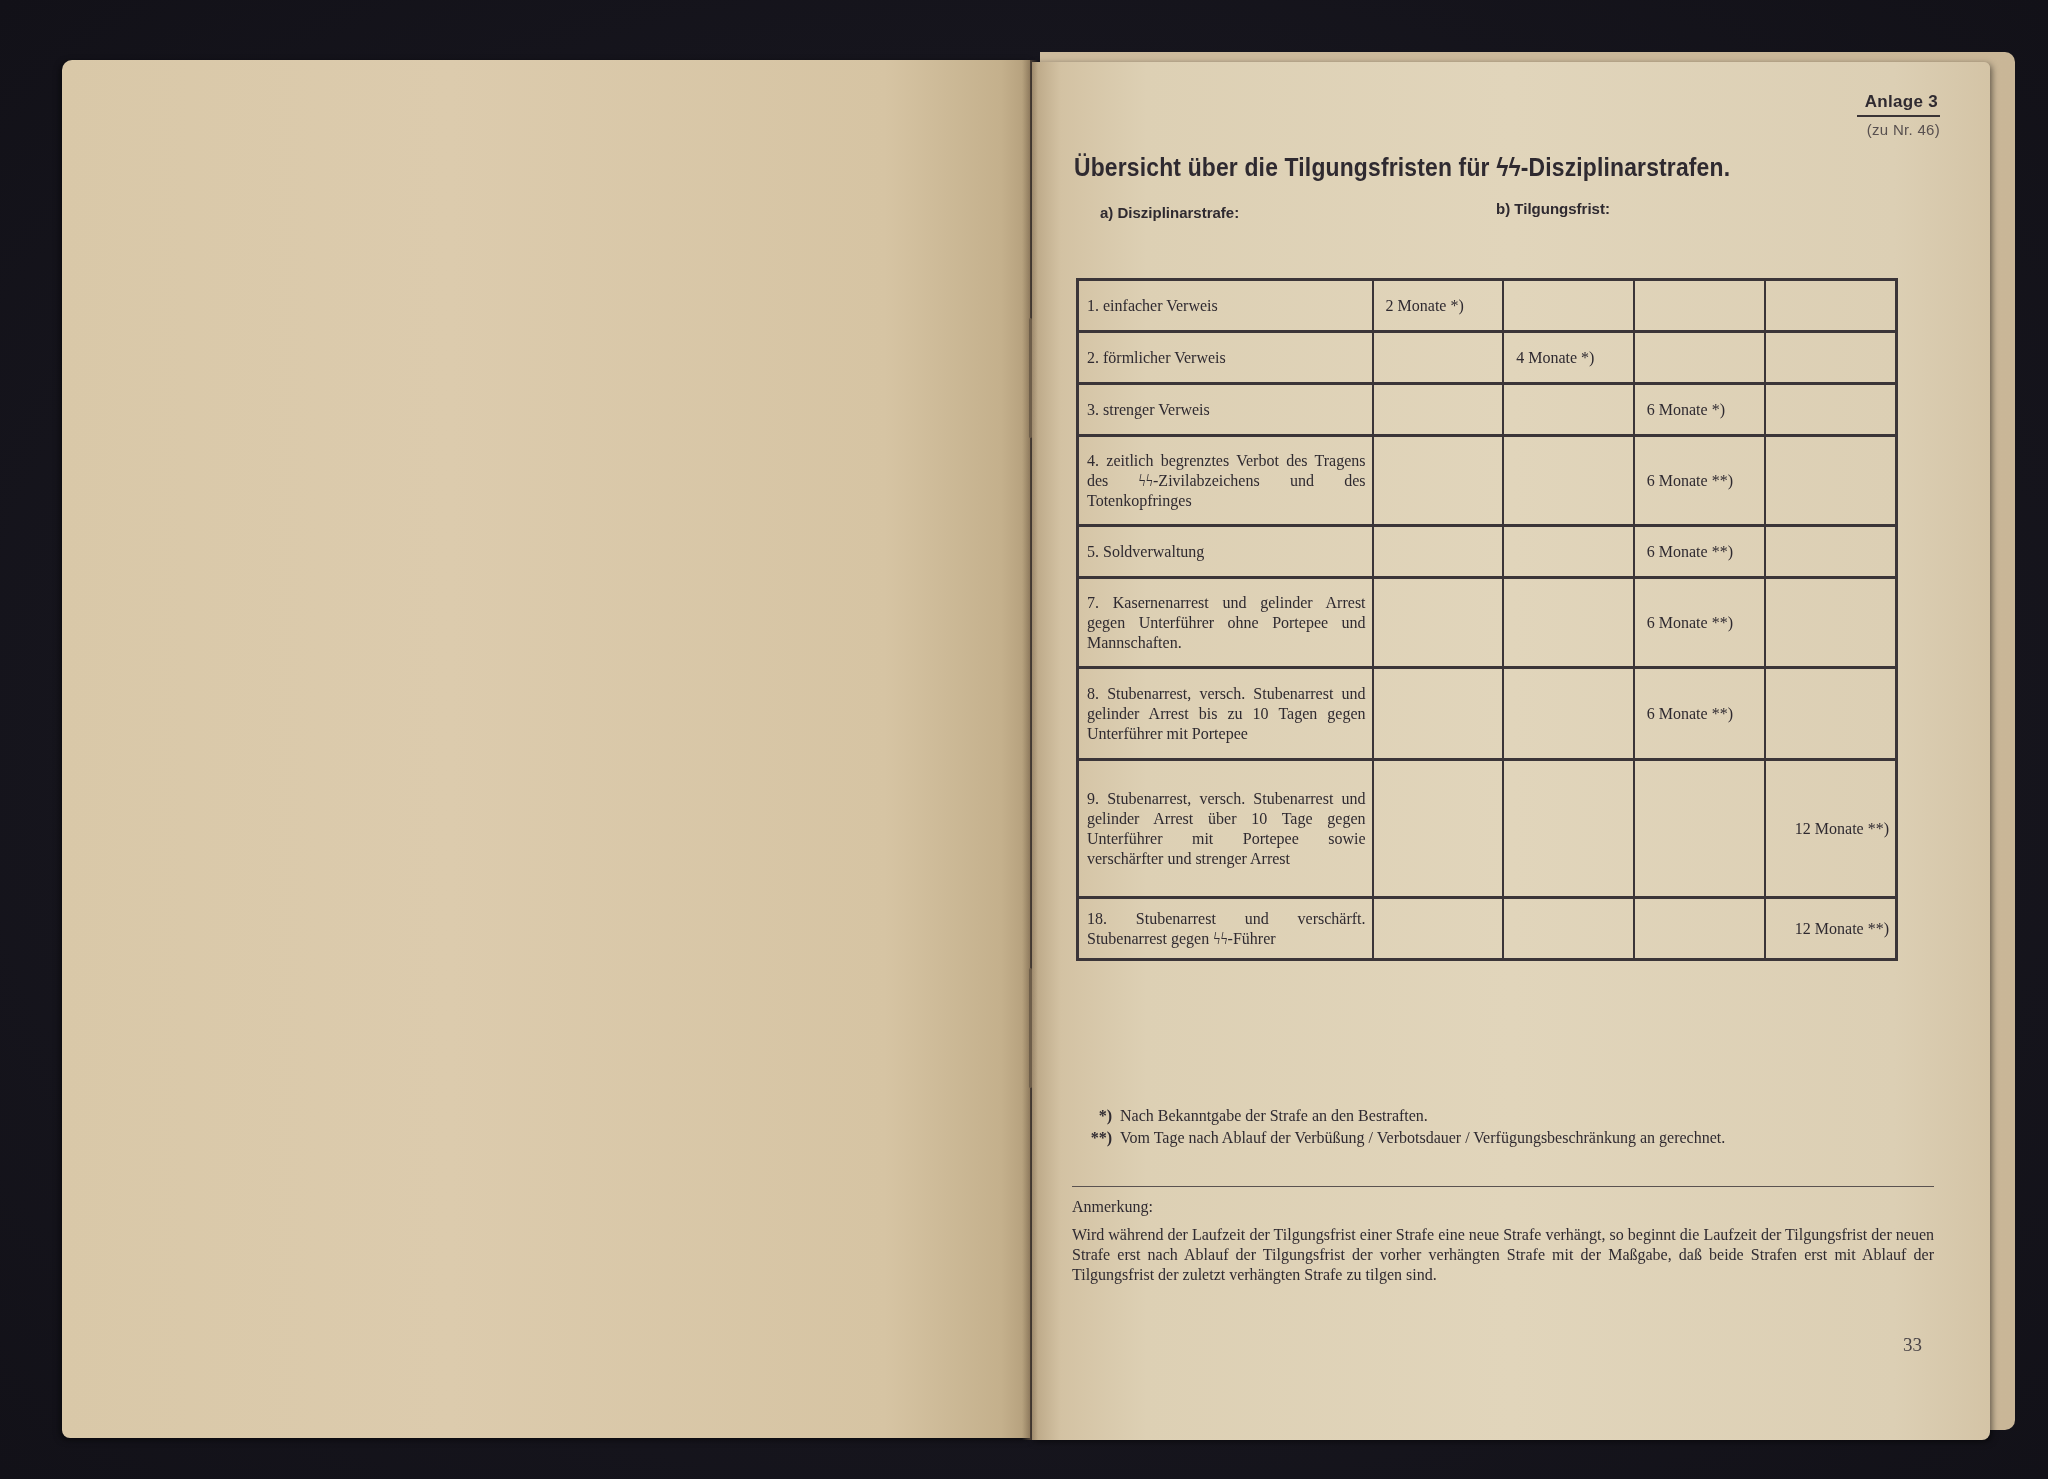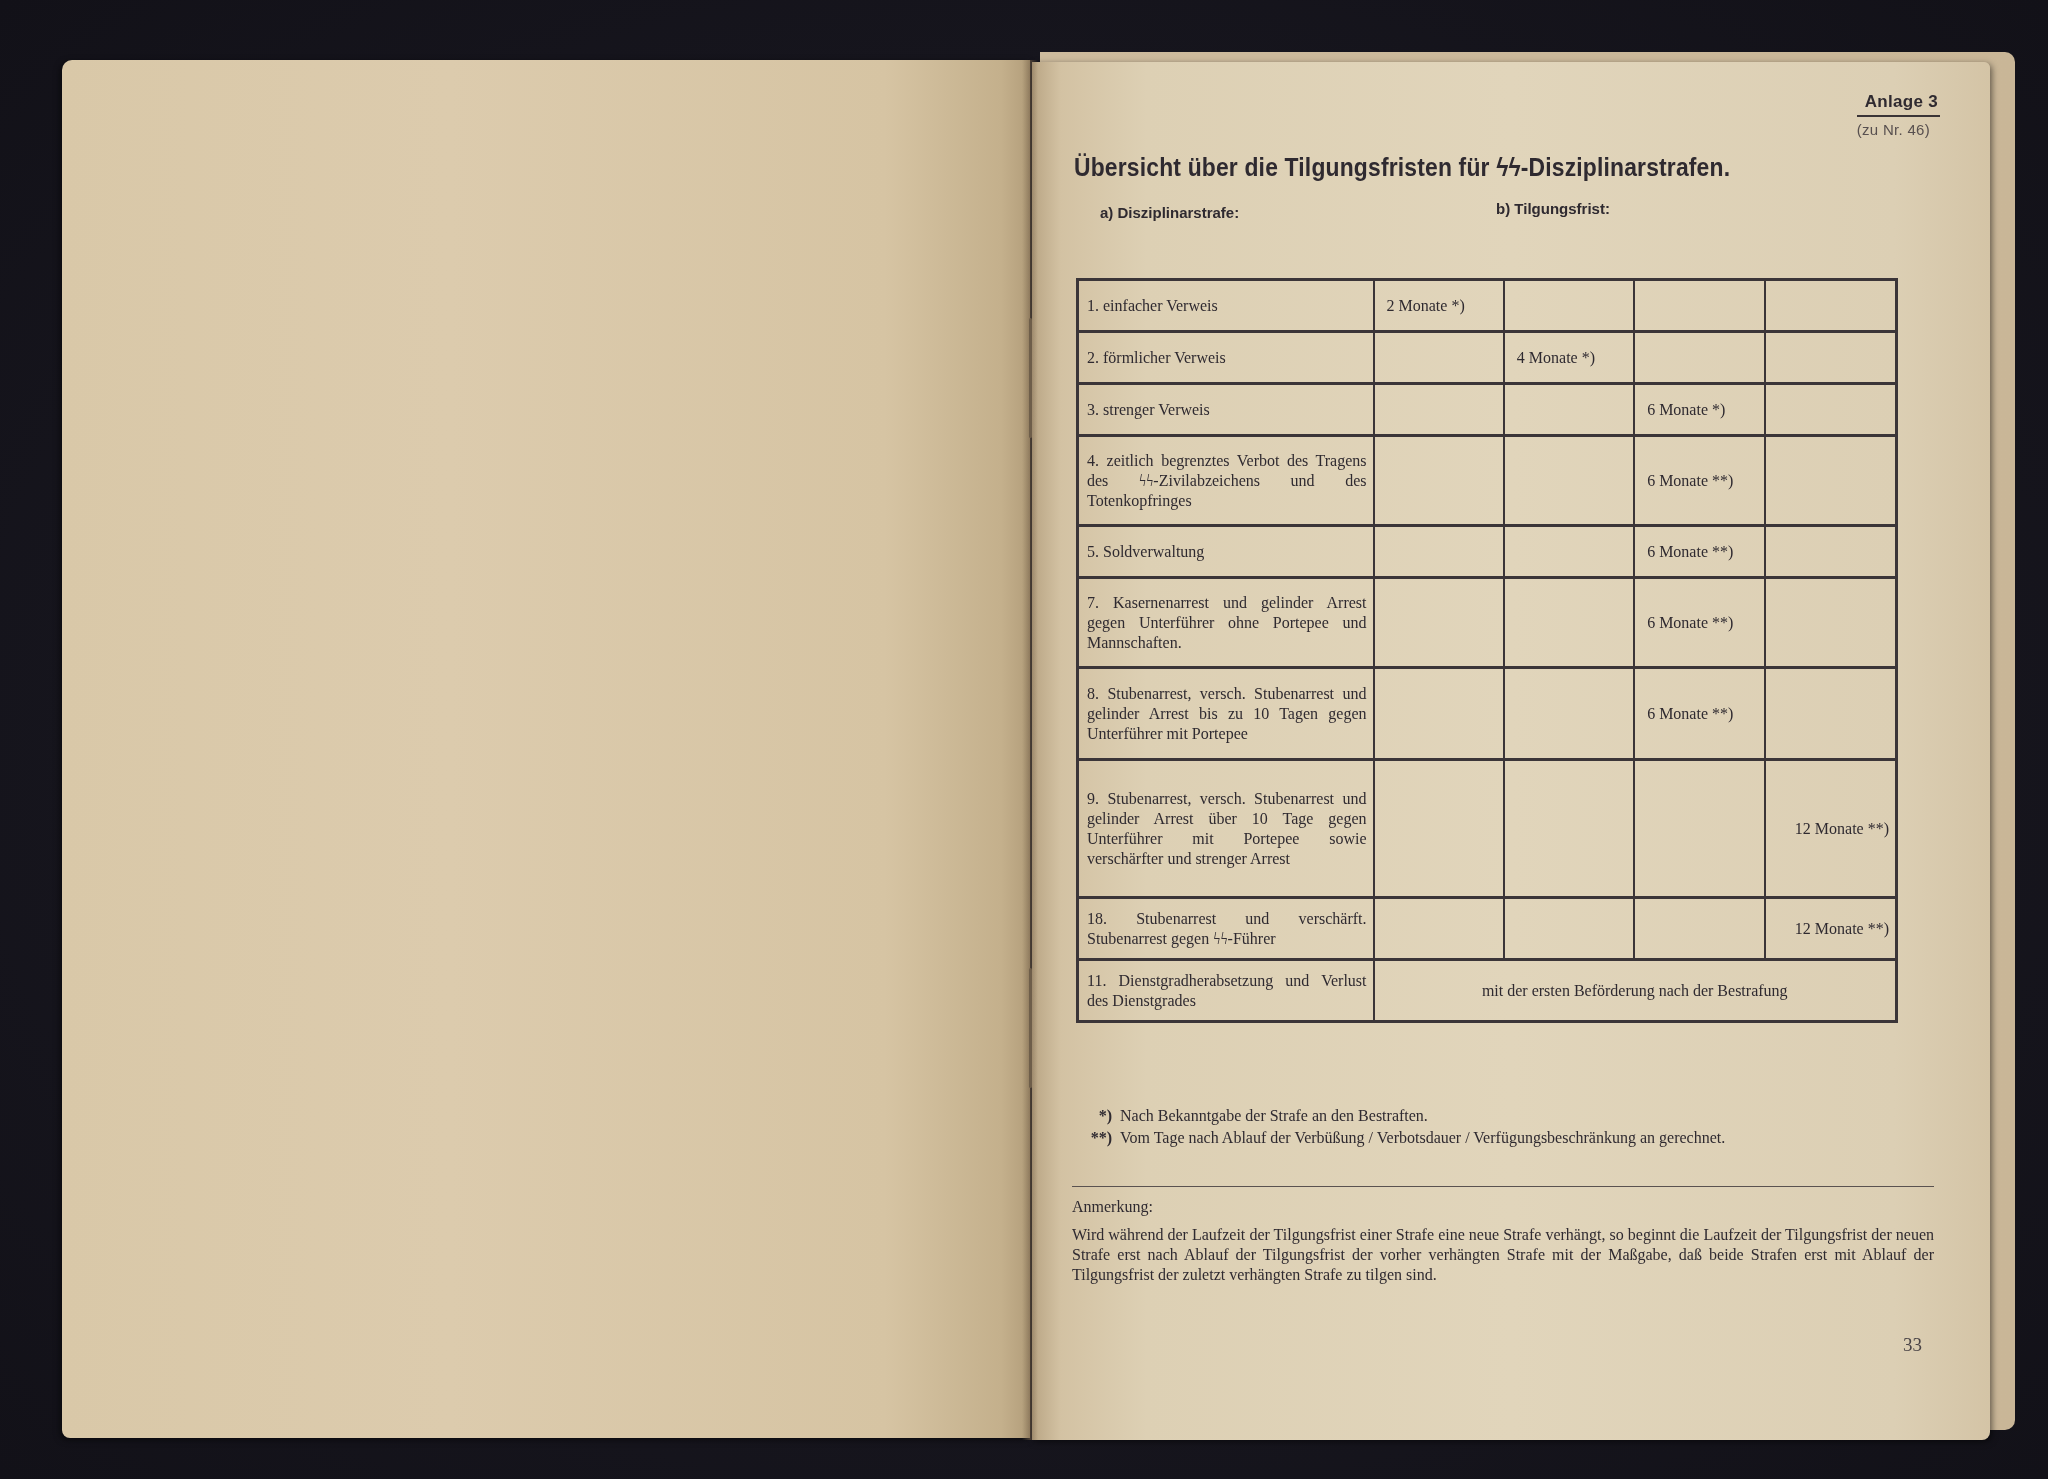--- a/index.html
+++ b/index.html
@@ -34,21 +34,21 @@
     background: linear-gradient(90deg, rgba(150,130,100,0) 0%, rgba(120,100,75,0.55) 50%, rgba(150,130,100,0) 100%);
   }
   .staple {
     position: absolute; left: 1029px; width: 3px; background: #6e5e4a; border-radius: 2px;
   }
   .content {
     position: absolute; left: 1032px; top: 62px; width: 958px; height: 1378px;
     color: #2f2a30;
   }
   .anlage {
-    position: absolute; right: 50px; top: 30px; text-align: left;
+    position: absolute; right: 50px; top: 30px; text-align: right;
     font-family: "Liberation Sans", sans-serif; font-weight: bold;
     font-size: 17px; letter-spacing: 0.3px;
   }
   .anlage .a3 { display: inline-block; border-bottom: 2px solid #3a3436; padding: 0 2px 3px 8px; }
   .anlage .zu { display: block; font-weight: normal; font-size: 15px; color: #58504f; margin-top: 4px; }
   .title {
     position: absolute; left: 42px; top: 90px;
     font-family: "Liberation Sans", sans-serif; font-weight: bold;
     font-size: 26px; letter-spacing: 0.2px; transform: scaleX(0.88); transform-origin: left top;
     white-space: nowrap;
@@ -170,24 +170,20 @@
             <td class="period"></td>
             <td class="period"></td>
             <td class="period" style="text-align: right;">12 Monate **)</td>
           </tr>
           <tr style="height: 62px;">
             <td class="label">18. Stubenarrest und verschärft. Stubenarrest gegen ϟϟ-Führer</td>
             <td class="period"></td>
             <td class="period"></td>
             <td class="period"></td>
             <td class="period" style="text-align: right;">12 Monate **)</td>
-          </tr>
-          <tr style="height: 62px;">
-            <td class="label">11. Dienstgradherabsetzung und Verlust des Dienstgrades</td>
-            <td class="wide" colspan="4">mit der ersten Beförderung nach der Bestrafung</td>
           </tr>
         </tbody>
     </table>
 
     <div class="notes">
       <div class="fn">
         <span class="mark">*)</span>
         <span class="txt">Nach Bekanntgabe der Strafe an den Bestraften.</span>
       </div>
       <div class="fn">

